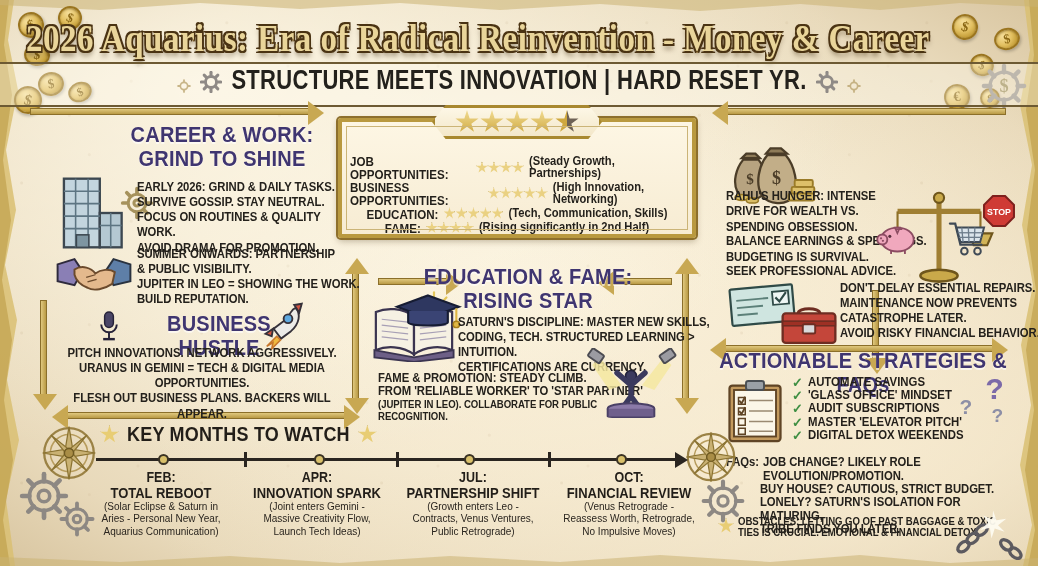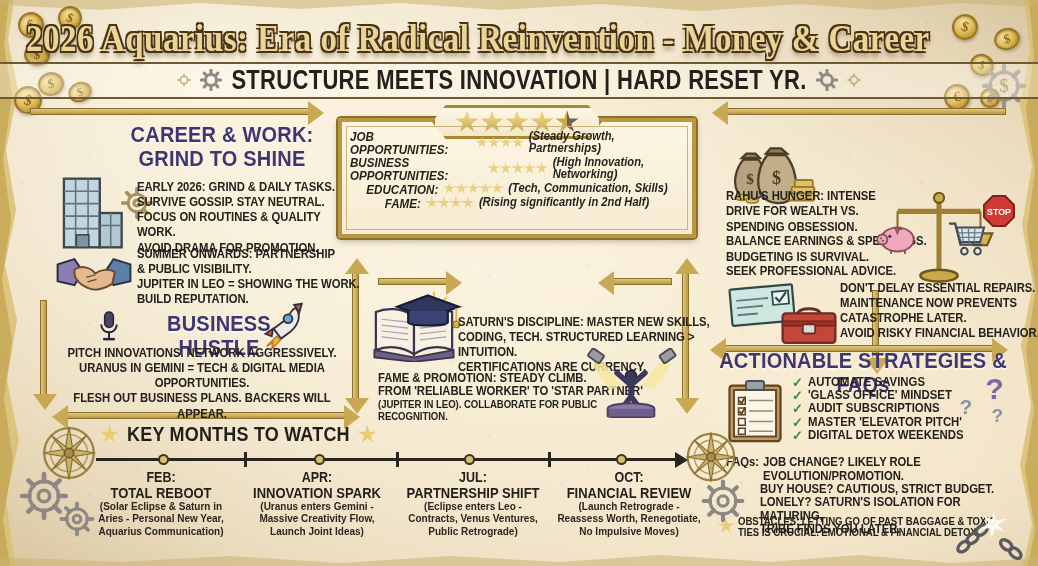--- a/index.html
+++ b/index.html
@@ -56,23 +56,23 @@
     color:#e9d59a;
     text-shadow:
       -1.6px -1.6px 0 #4a3313, 1.6px -1.6px 0 #4a3313,
       -1.6px  1.6px 0 #4a3313, 1.6px  1.6px 0 #4a3313,
       0 2px 0 #7a5a22, 0 4px 5px rgba(60,40,10,.5);
     white-space:nowrap;
     transform:scaleY(1.18);
   }
   #sub-band{
     position:absolute; left:0; top:62px; width:100%;
-    display:flex; align-items:center; justify-content:center; gap:9px;
+    display:flex; align-items:flex-end; justify-content:center; gap:9px;
     border-top:2px solid #6d5a33; border-bottom:2px solid #6d5a33;
-    padding:3px 0 4px; background:rgba(255,252,241,.35);
+    padding:3px 0 12px; background:rgba(255,252,241,.35);
   }
   #subtitle{ font-size:22px; font-weight:bold; color:#23211c; letter-spacing:.3px;
              transform:scaleY(1.22); white-space:nowrap; }
 
   
   .sec-head{
     font-size:20px; font-weight:bold; color:#3f3570; line-height:1.06;
     text-align:center; letter-spacing:.2px; transform:scaleY(1.12);
     text-shadow:0 1px 0 rgba(255,255,255,.6);
   }
@@ -115,21 +115,21 @@
   
   #timeline-line{ position:absolute; left:96px; top:458px; width:580px; height:3px; background:#2a2520; }
   .tl-tick{ position:absolute; top:-6px; width:3px; height:15px; background:#2a2520; }
   .tl-dot{ position:absolute; top:-4px; width:11px; height:11px; border-radius:50%;
            background:#d9c06a; border:2px solid #3b3324; }
   .tl-arrow{ position:absolute; right:-12px; top:-6px; width:0;height:0;
              border-left:13px solid #2a2520; border-top:8px solid transparent; border-bottom:8px solid transparent;}
   .month{ position:absolute; top:472px; width:170px; text-align:center; }
   .m-name{ font-size:12.5px; font-weight:bold; color:#221e19; transform:scaleY(1.15); line-height:1.1;}
   .m-title{ font-size:13px; font-weight:bold; color:#221e19; transform:scaleY(1.15); line-height:1.1;}
-  .m-note{ font-size:10px; font-weight:bold; color:#2a251f; line-height:1.14; margin-top:1px;}
+  .m-note{ font-size:10px; font-weight:normal; color:#2a251f; line-height:1.14; margin-top:1px;}
 
   
   .chk{ display:flex; align-items:flex-start; gap:5px; line-height:1.16; }
   .chk-mark{ color:#3f8f43; font-size:13px; font-weight:bold; line-height:1; margin-top:0px;}
   .chk-txt{ font-size:11.4px; font-weight:bold; color:#221e19; transform:scaleY(1.12); }
 
   
   .arrow-h, .arrow-v{ position:absolute; }
   .arrow-h{ height:7px; background:linear-gradient(#e0c87e,#b99a45); border:1.5px solid #8b6f2a; }
   .arrow-v{ width:7px; background:linear-gradient(90deg,#e0c87e,#b99a45); border:1.5px solid #8b6f2a; }
@@ -393,21 +393,21 @@
   </div>
 
   <div id="rating-card">
     <div id="star-banner">
       <span class="st big"></span>
       <span class="st big"></span>
       <span class="st big"></span>
       <span class="st big"></span>
       <span class="st big half"></span>
     </div>
-    <div style="margin-top:3px;font-style:italic;" id="rating-rows">
+    <div style="margin-top:28px;" id="rating-rows">
         <div class="rating-row">
           <span class="rating-label">JOB OPPORTUNITIES:</span>
           <span class="stars">
             <span class="st hollow"></span>
             <span class="st hollow"></span>
             <span class="st hollow"></span>
             <span class="st hollow"></span>
           </span>
           <span class="rating-note">(Steady Growth, Partnerships)</span>
         </div>
@@ -532,20 +532,26 @@
     <rect x="32" y="30" width="16" height="12" rx="2" fill="#d9dadb" stroke="#6e2d22" stroke-width="2.5"></rect>
   </svg>
 
   <div class="body-txt" style="position:absolute;left:840px;top:284px;width:260px;">
     <div>DON'T DELAY ESSENTIAL REPAIRS.</div>
     <div>MAINTENANCE NOW PREVENTS</div>
     <div>CATASTROPHE LATER.</div>
     <div>AVOID RISKY FINANCIAL BEHAVIOR.</div>
   </div>
 
+  <div class="icon-box" style="left:398px;top:268px;width:260px;">
+    <div class="sec-head">
+      <div>EDUCATION &amp; FAME:</div>
+      <div>RISING STAR</div>
+    </div>
+  </div>
 
   <svg class="icon-box" style="left:412px;top:288px;width:44px;height:44px;" viewBox="0 0 60 60">
     <circle cx="30" cy="30" r="13" fill="#f6e08a" stroke="#d7b53f" stroke-width="2"></circle>
     <g stroke="#e3c65a" stroke-width="3" stroke-linecap="round">
       <line x1="30" y1="6" x2="30" y2="14"></line>
         <line x1="30" y1="46" x2="30" y2="54"></line>
       <line x1="6" y1="30" x2="14" y2="30"></line>
         <line x1="46" y1="30" x2="54" y2="30"></line>
       <line x1="13" y1="13" x2="19" y2="19"></line>
         <line x1="41" y1="41" x2="47" y2="47"></line>
@@ -730,33 +736,33 @@
       <div class="month" style="left: 76px;">
         <div class="m-name">FEB:</div>
         <div class="m-title">TOTAL REBOOT</div>
         <div class="m-note">(Solar Eclipse &amp; Saturn in</div>
         <div class="m-note">Aries - Personal New Year,</div>
         <div class="m-note">Aquarius Communication)</div>
       </div>
       <div class="month" style="left: 232px;">
         <div class="m-name">APR:</div>
         <div class="m-title">INNOVATION SPARK</div>
-        <div class="m-note">(Uranus enters Gemini -</div>
+        <div class="m-note">(Joint enters Gemini -</div>
         <div class="m-note">Massive Creativity Flow,</div>
-        <div class="m-note">Launch Joint Ideas)</div>
+        <div class="m-note">Launch Tech Ideas)</div>
       </div>
       <div class="month" style="left: 388px;">
         <div class="m-name">JUL:</div>
         <div class="m-title">PARTNERSHIP SHIFT</div>
-        <div class="m-note">(Eclipse enters Leo -</div>
+        <div class="m-note">(Growth enters Leo -</div>
         <div class="m-note">Contracts, Venus Ventures,</div>
         <div class="m-note">Public Retrograde)</div>
       </div>
       <div class="month" style="left: 544px;">
         <div class="m-name">OCT:</div>
         <div class="m-title">FINANCIAL REVIEW</div>
-        <div class="m-note">(Launch Retrograde -</div>
-        <div class="m-note">Reassess Worth, Renegotiate,</div>
+        <div class="m-note">(Venus Retrograde -</div>
+        <div class="m-note">Reassess Worth, Retrograde,</div>
         <div class="m-note">No Impulsive Moves)</div>
       </div>
     </div>
 
 </div>
 
 </body></html>

